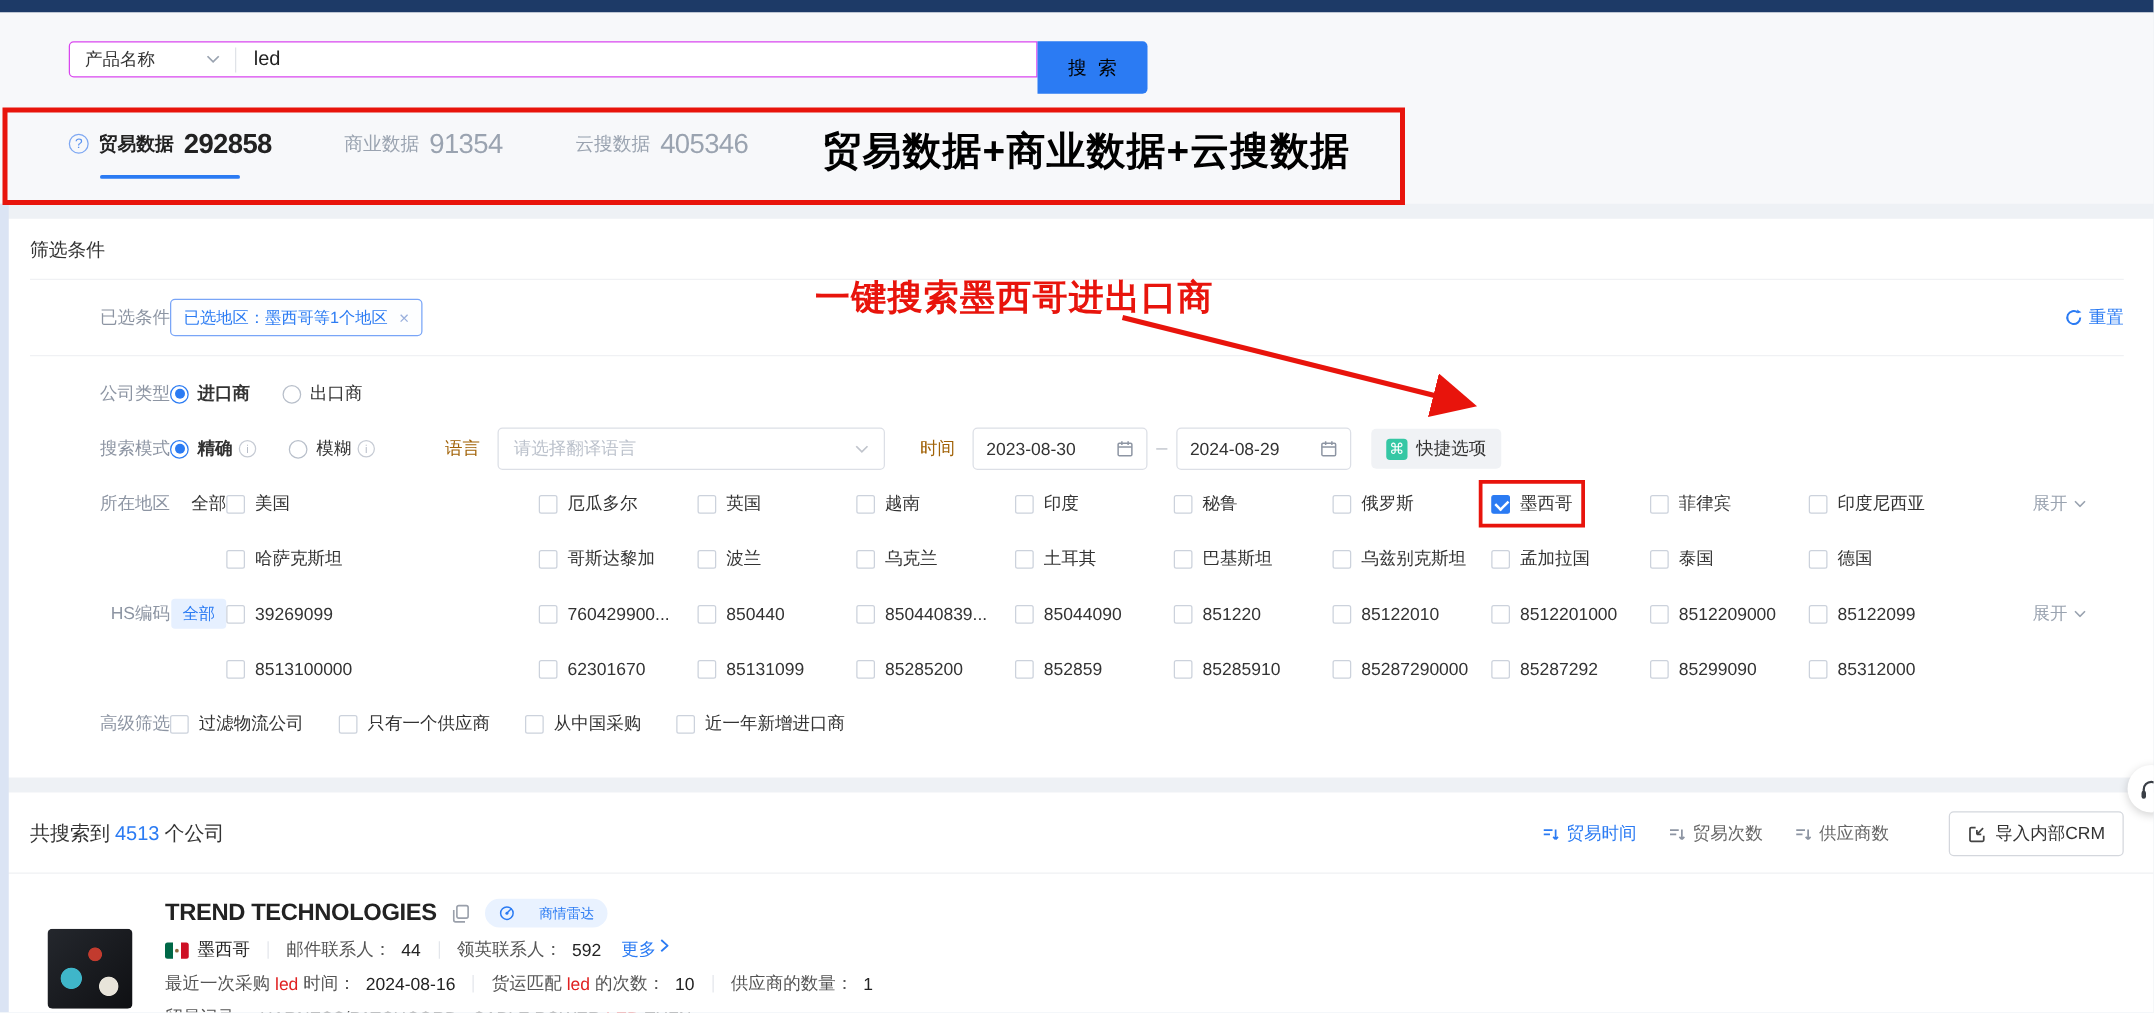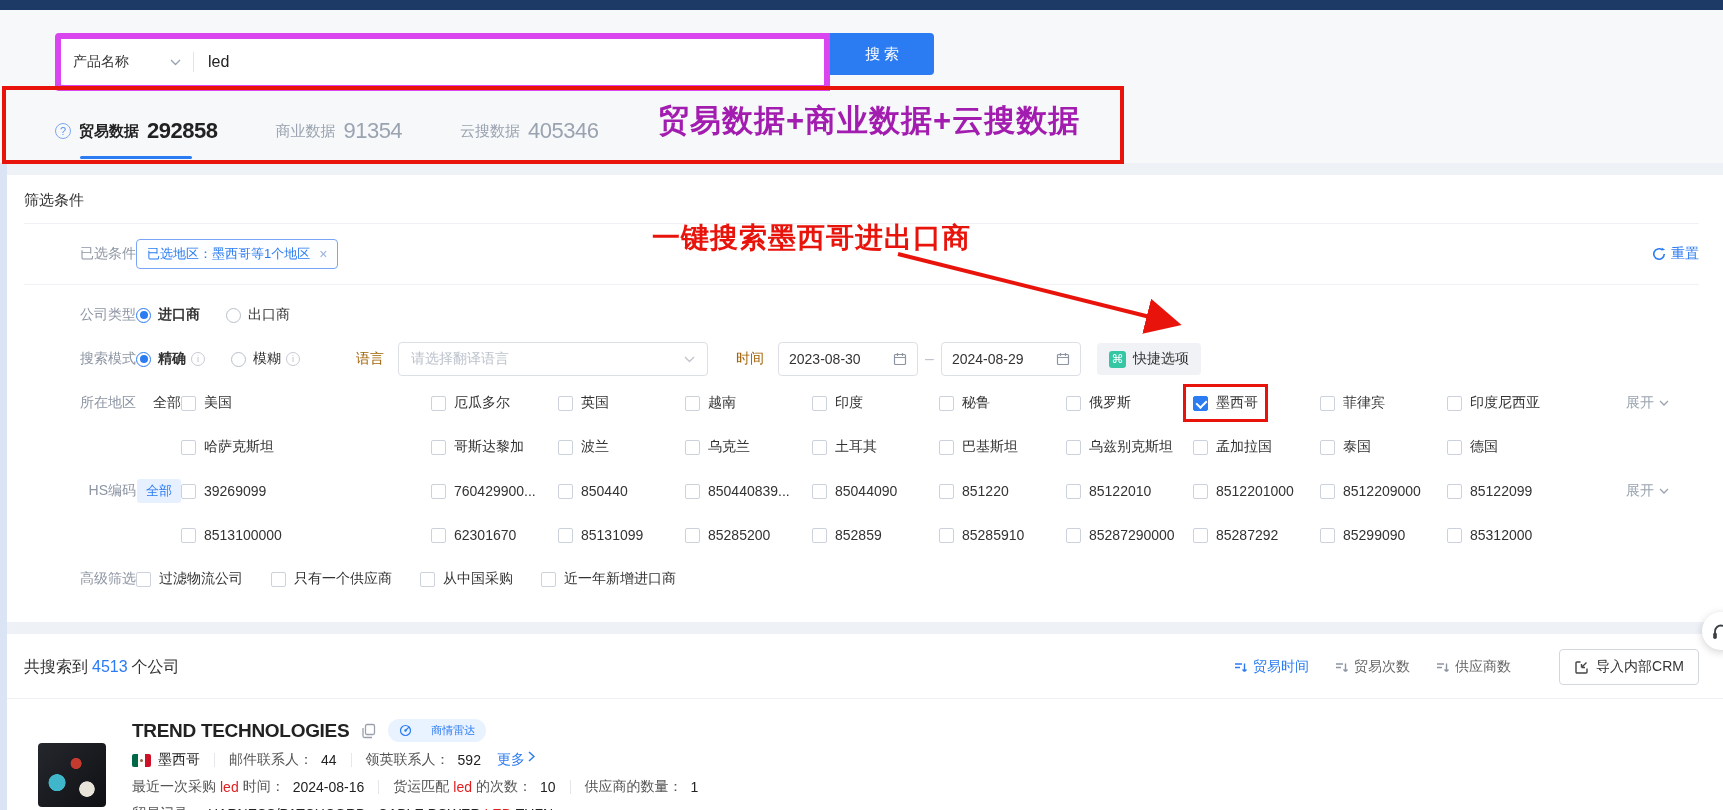--- a/index.html
+++ b/index.html
@@ -7,39 +7,39 @@
   body { font-family:"Liberation Sans","DejaVu Sans",sans-serif; }
   .page { position:relative; width:1723px; height:810px; background:#eef1f5; overflow:hidden; }
 
   
   .topbar { height:10px; background:#1d3a67; }
   .left-strip { position:absolute; left:0; top:163px; width:7px; bottom:0; background:#dbe4f4; z-index:6; }
 
   
   .top-section { background:#f7f8fa; height:153px; }
   .search-row { display:flex; margin-left:55px; padding-top:23px; }
-  .search-box { width:775px; height:58px; background:#fff; border:6px solid #d946ef; border-radius:4px 0 0 4px; display:flex; align-items:center; }
+  .search-box { width:775px; height:29px; background:#fff; border:1px solid #d946ef; border-radius:4px 0 0 4px; display:flex; align-items:center; }
   .search-cat { width:132px; padding:0 12px; display:flex; align-items:center; justify-content:space-between; font-size:14px; color:#333; cursor:pointer; }
   .vsep { width:1px; height:20px; background:#e0e3e8; }
   .search-input { flex:1; border:none; outline:none; font-size:16px; color:#222; padding:0 14px; background:transparent; font-family:inherit; }
-  .search-btn { width:104px; height:42px; background:#2b7bf3; color:#ffffff; font-size:15px; border:none; border-radius:0 4px 4px 0; cursor:pointer; font-family:Liberation Serif, serif; }
+  .search-btn { width:88px; height:42px; background:#2b7bf3; color:#000000; font-size:15px; border:none; border-radius:0 4px 4px 0; cursor:pointer; font-family:Liberation Mono, monospace; }
 
   .tabs-row { display:flex; gap:58px; margin-left:55px; margin-top:24px; }
   .tab { display:flex; flex-direction:column; cursor:pointer; }
   .tab-top { display:flex; align-items:center; gap:8px; height:32px; }
   .tab-label { font-size:15px; color:#9aa3b0; }
   .tab-count { font-size:22px; color:#9aa3b0; letter-spacing:-0.5px; }
   .tab.active .tab-label { color:#222; font-weight:700; }
   .tab.active .tab-count { color:#222; font-weight:700; }
   .tab-underline { height:3px; width:112px; background:#2b7bf3; border-radius:2px; margin:9px auto 0; }
   .help-circle { width:16px; height:16px; border-radius:50%; border:1px solid #7da7f2; color:#5b93f0; font-size:11px; display:inline-flex; align-items:center; justify-content:center; }
 
   
   .anno-box-tabs { position:absolute; left:2px; top:86px; width:1122px; height:78px; border:4px solid #e8140c; z-index:10; pointer-events:none; }
-  .anno-text-1 { position:absolute; left:658px; top:100px; font-size:31px; font-weight:800; color:#a21caf; z-index:10; letter-spacing:1px; }
+  .anno-text-1 { position:absolute; left:658px; top:100px; font-size:31px; font-weight:800; color:#000000; z-index:10; letter-spacing:1px; }
   .anno-text-2 { position:absolute; left:652px; top:219px; font-size:28px; font-weight:800; color:#e8140c; z-index:10; letter-spacing:1px; }
   .anno-arrow { position:absolute; left:850px; top:238px; z-index:10; pointer-events:none; }
   .hl-red { outline:3px solid #e8140c; outline-offset:7px; }
 
   
   .filter-card { background:#fff; margin-top:12px; padding:16px 24px 16px; }
   .f-title { font-size:15px; color:#333; font-weight:500; }
   .f-divider { height:1px; background:#f0f1f4; margin:13px 0; }
   .f-row { display:flex; align-items:center; min-height:34px; margin:10px 0;text-align:right; }
   .f-label { width:112px; flex-shrink:0; font-size:14px; color:#8d95a3; }

